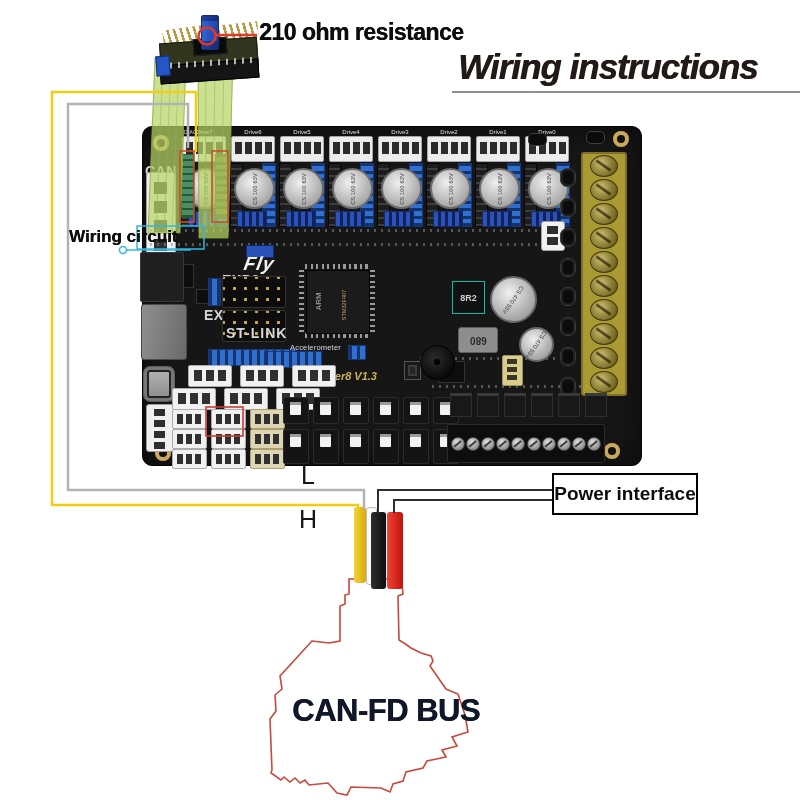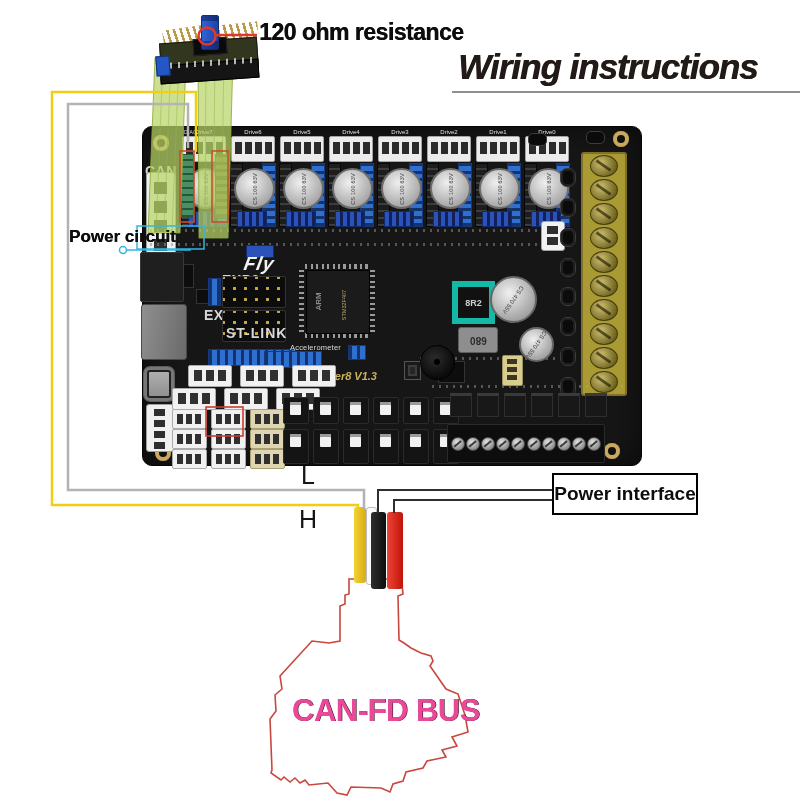--- a/index.html
+++ b/index.html
@@ -8,21 +8,21 @@
   svg.layer{position:absolute;left:0;top:0;width:800px;height:800px;pointer-events:none;}
 
   
   .big-title{font-size:35px;font-weight:bold;letter-spacing:-1px;color:#221a17;text-shadow:0.6px 0 0 #221a17;white-space:nowrap;font-style:italic;}
   .title-underline{width:348px;border-top:2px solid #8f8f8f;}
   .callout{font-weight:bold;color:#0d0d0d;white-space:nowrap;}
   .res-label{font-size:23px;letter-spacing:-0.5px;text-shadow:0.4px 0 0 #0d0d0d;}
   .sc-label{font-size:17px;text-shadow:0.3px 0 0 #0d0d0d;}
   .wire-letter{font-size:25px;font-weight:400;color:#161616;}
   .power-box{width:142px;height:38px;background:#fff;border:2px solid #000;display:flex;align-items:center;justify-content:center;font-size:19px;font-weight:bold;color:#0d0d0d;}
-  .canfd-label{font-size:31px;font-weight:bold;letter-spacing:-0.5px;color:#ec4899;text-shadow:0.5px 0 0 #0d0d0d;}
+  .canfd-label{font-size:31px;font-weight:bold;letter-spacing:-0.5px;color:#0f172a;text-shadow:0.5px 0 0 #0d0d0d;}
 
   
   .board{width:498px;height:338px;background:#161616;border:1px solid #040404;border-radius:10px;box-shadow:inset 0 0 30px rgba(0,0,0,.6);}
   .hole{width:16px;height:16px;border-radius:50%;background:#c9a45a;box-shadow:inset 0 0 0 4px #caa85e, inset 0 0 0 16px #101010;}
   .silk{color:#d6d6d6;font-size:6px;letter-spacing:0.2px;white-space:nowrap;margin-left:18px;}
   .silk9{color:#d6d6d6;font-size:14px;font-weight:bold;letter-spacing:0.5px;white-space:nowrap;}
 
   .drivers-row{display:flex;gap:3px;}
   .drv{width:46px;position:relative;}
   .drv-label{text-align:center;font-size:6px;color:#e2e2e2;height:8px;line-height:8px;}
@@ -90,21 +90,21 @@
 
   .smdrow{height:3px;background:repeating-linear-gradient(90deg,#8a8a8a 0 2px,transparent 2px 7px);opacity:.55;}
   .chip{background:#0d0d0d;border:1px solid #333;}
   .fly-logo{font-size:19px;font-weight:bold;font-style:italic;color:#f2f2f2;transform:skewX(-10deg);letter-spacing:1px;}
   .super-txt{font-size:11px;font-style:italic;font-weight:bold;color:#c9b25a;}
   .cap-big{border-radius:50%;background:radial-gradient(circle at 40% 35%,#f0f0f0,#b5b5b5 55%,#868686);border:2px solid #666;
     display:flex;align-items:center;justify-content:center;overflow:hidden;}
   .cap-big span{transform:rotate(125deg);font-size:6px;color:#3c3c3c;white-space:nowrap;}
   .ind680{background:#8e8e8e;border:1px solid #5f5f5f;border-radius:3px;display:flex;align-items:center;justify-content:center;}
   .ind680 span{font-size:10px;color:#2b2b2b;transform:rotate(180deg);font-weight:bold;}
-  .ind8r2{background:#111;border:6px solid #14b8a6;display:flex;align-items:center;justify-content:center;color:#cfcfcf;font-size:9px;font-weight:bold;}
+  .ind8r2{background:#111;border:1px solid #14b8a6;display:flex;align-items:center;justify-content:center;color:#cfcfcf;font-size:9px;font-weight:bold;}
   .buzzer{border-radius:50%;background:radial-gradient(circle at 42% 38%,#2c2c2c,#0a0a0a 70%);border:1px solid #000;position:relative;}
   .buzzer::after{content:"";position:absolute;left:13px;top:13px;width:6px;height:6px;border-radius:50%;background:#000;box-shadow:0 0 0 1px #222;}
   .usbc{background:linear-gradient(#b5b5b5,#8a8a8a);border:1px solid #5e5e5e;border-radius:7px;box-shadow:inset 0 0 0 3px #777, inset 0 0 0 5px #222;}
   .sdslot{background:linear-gradient(100deg,#8f8f8f,#6a6a6a);border:1px solid #4a4a4a;border-radius:3px;}
   .sdmod{background:#1f1f1f;border:1px solid #383838;border-radius:2px;}
   .ybconn{background:#d9cd8d;border:1px solid #9e9360;border-radius:2px;background-repeat:no-repeat;
     background-image:linear-gradient(#3a3525,#3a3525),linear-gradient(#3a3525,#3a3525),linear-gradient(#3a3525,#3a3525);
     background-size:10px 5px;background-position:4px 3px,4px 11px,4px 19px;}
   .w2p{background:#f2f2f2;border:1px solid #a2a2a2;border-radius:3px;background-repeat:no-repeat;
     background-image:linear-gradient(#2e2e2e,#2e2e2e),linear-gradient(#2e2e2e,#2e2e2e);
@@ -420,24 +420,24 @@
     <rect x="180" y="151" width="14" height="71" fill="none" stroke="#c75026" stroke-width="1.6"></rect>
     <rect x="212" y="151" width="16" height="71" fill="none" stroke="#c75026" stroke-width="1.6"></rect>
     <rect x="206" y="407" width="37" height="29" fill="none" stroke="#cc3b30" stroke-width="1.6"></rect>
     <circle cx="123" cy="250" r="3.5" fill="#fff" stroke="#35b6e0" stroke-width="1.5"></circle>
     <polyline points="127,250 190,250 190,249" fill="none" stroke="#35b6e0" stroke-width="1.5"></polyline>
     <rect x="137" y="226" width="67" height="23" fill="none" stroke="#35b6e0" stroke-width="1.5"></rect>
     <circle cx="207" cy="36" r="8.5" fill="none" stroke="#e2372b" stroke-width="2.5"></circle>
     <line x1="216" y1="35" x2="257" y2="35" stroke="#e2372b" stroke-width="2.5"></line>
   </svg>
 
-  <div class="abs callout res-label" style="left:259px;top:19px;z-index:6">120 ohm resistance</div>
+  <div class="abs callout res-label" style="left:259px;top:19px;z-index:6">210 ohm resistance</div>
   <div class="abs big-title" style="left:458px;top:47px;z-index:6">Wiring instructions</div>
   <div class="abs title-underline" style="left:452px;top:91px;z-index:6"></div>
-  <div class="abs callout sc-label" style="left:69px;top:227px;z-index:6">Power circuit</div>
+  <div class="abs callout sc-label" style="left:69px;top:227px;z-index:6">Wiring circuit</div>
   <div class="abs wire-letter" style="left:301px;top:461px;z-index:6">L</div>
   <div class="abs wire-letter" style="left:299px;top:505px;z-index:6">H</div>
   <div class="abs power-box" style="left:552px;top:473px;z-index:6">
       <span>Power interface</span>
     </div>
   <div class="abs canfd-label" style="left:292px;top:693px;z-index:6">CAN-FD BUS</div>
 
 </div>
 
 </body></html>

